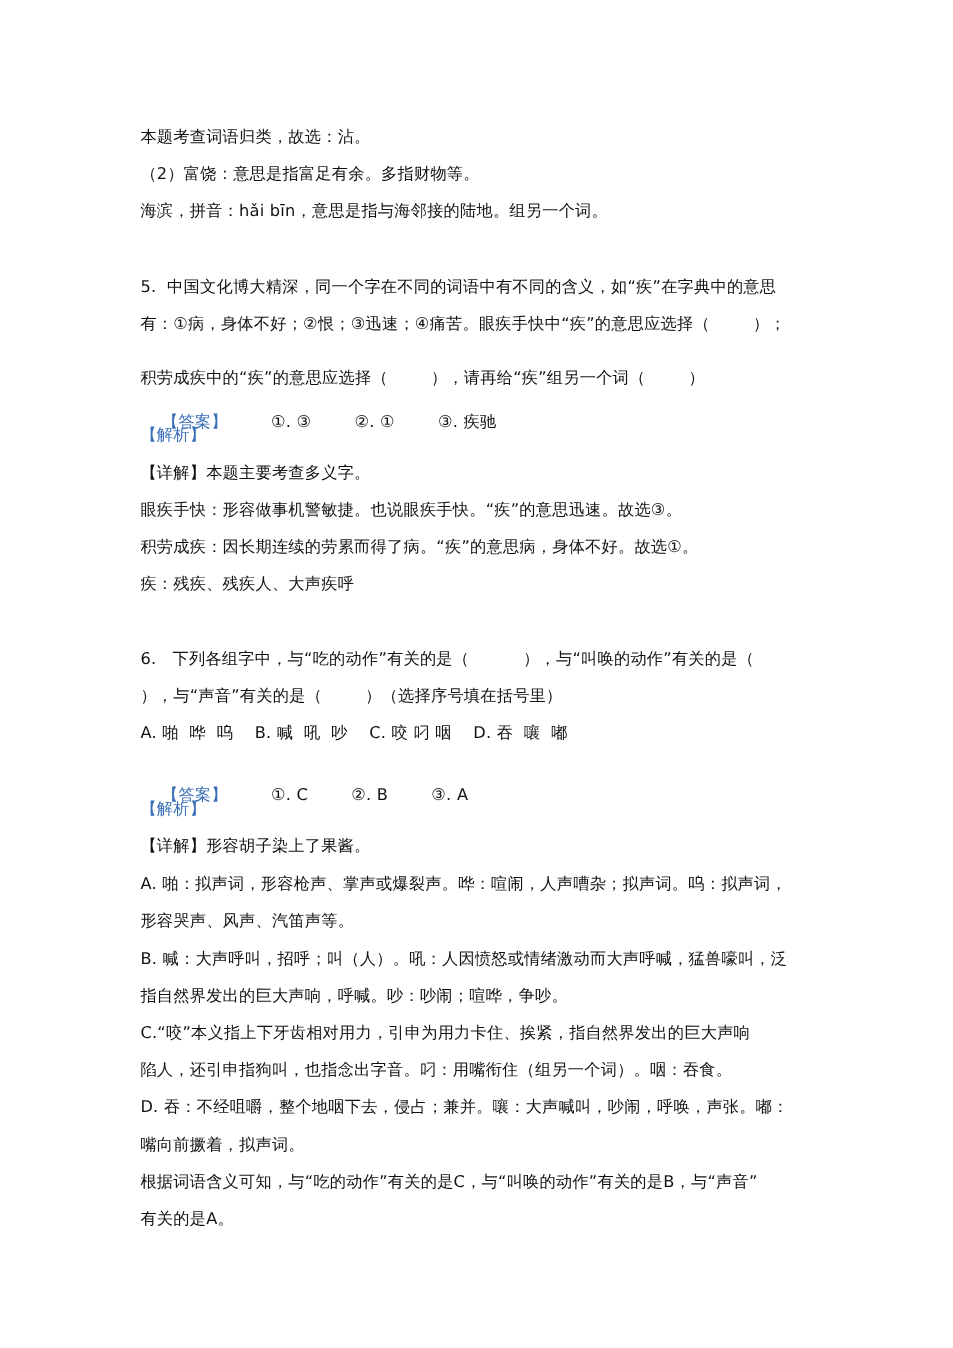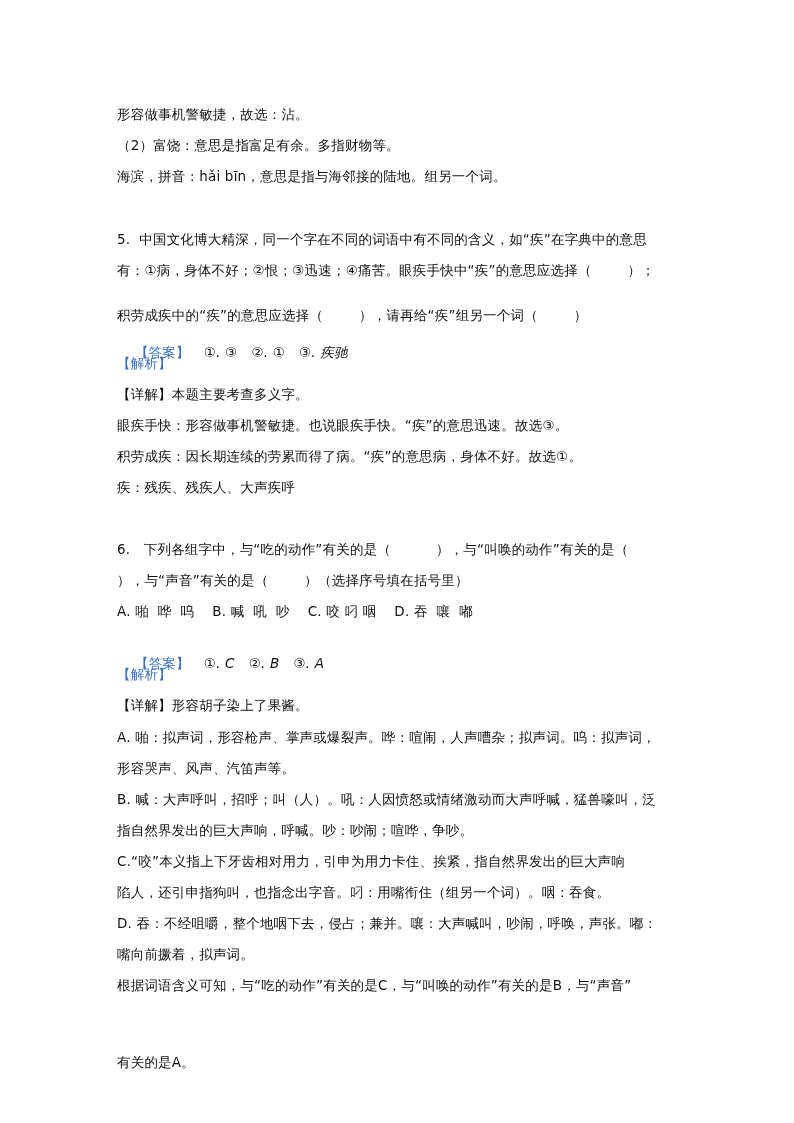--- a/index.html
+++ b/index.html
@@ -1,27 +1,27 @@
 <!DOCTYPE html>
 <html><head>
   <meta charset="utf-8">
   <style>
     html, body { margin: 0; padding: 0; background: #ffffff; }
     body { width: 794px; height: 1123px; position: relative; overflow: hidden;
            font-family: "DejaVu Sans", "Liberation Sans", sans-serif; color: #111; }
     .line { position: absolute; left: 117px; font-size: 13.5px; line-height: 20px; white-space: pre; letter-spacing: 0.2px; }
     .blue { color: #3a6fb8; }
-    .ans-item { display: inline-block; margin-left: 14px; font-style: italic; }
+    .ans-item { display: inline-block; margin-left: 36px; }
   </style>
 </head>
 <body>
 
 <div>
 
-  <div class="line" style="top:104px">形容做事机警敏捷，故选：沾。</div>
+  <div class="line" style="top:104px">本题考查词语归类，故选：沾。</div>
   <div class="line" style="top:135px">（2）富饶：意思是指富足有余。多指财物等。</div>
   <div class="line" style="top:166px">海滨，拼音：hǎi bīn，意思是指与海邻接的陆地。组另一个词。</div>
 
   <div class="line" style="top:229px">5.  中国文化博大精深，同一个字在不同的词语中有不同的含义，如“疾”在字典中的意思</div>
   <div class="line" style="top:260px">有：①病，身体不好；②恨；③迅速；④痛苦。眼疾手快中“疾”的意思应选择（        ）；</div>
   <div class="line" style="top:305px">积劳成疾中的“疾”的意思应选择（        ），请再给“疾”组另一个词（        ）</div>
   <div class="line" style="top:322px">
     <span class="blue">【答案】</span><span class="ans-item">①. ③</span><span class="ans-item">②. ①</span><span class="ans-item">③. 疾驰</span>
   </div>
   <div class="line blue" style="top:353px">【解析】</div>
@@ -40,14 +40,14 @@
   <div class="line" style="top:695px">【详解】形容胡子染上了果酱。</div>
   <div class="line" style="top:727px">A. 啪：拟声词，形容枪声、掌声或爆裂声。哗：喧闹，人声嘈杂；拟声词。呜：拟声词，</div>
   <div class="line" style="top:758px">形容哭声、风声、汽笛声等。</div>
   <div class="line" style="top:789px">B. 喊：大声呼叫，招呼；叫（人）。吼：人因愤怒或情绪激动而大声呼喊，猛兽嚎叫，泛</div>
   <div class="line" style="top:820px">指自然界发出的巨大声响，呼喊。吵：吵闹；喧哗，争吵。</div>
   <div class="line" style="top:851px">C.“咬”本义指上下牙齿相对用力，引申为用力卡住、挨紧，指自然界发出的巨大声响</div>
   <div class="line" style="top:882px">陷人，还引申指狗叫，也指念出字音。叼：用嘴衔住（组另一个词）。咽：吞食。</div>
   <div class="line" style="top:913px">D. 吞：不经咀嚼，整个地咽下去，侵占；兼并。嚷：大声喊叫，吵闹，呼唤，声张。嘟：</div>
   <div class="line" style="top:944px">嘴向前撅着，拟声词。</div>
   <div class="line" style="top:975px">根据词语含义可知，与“吃的动作”有关的是C，与“叫唤的动作”有关的是B，与“声音”</div>
-  <div class="line" style="top:1052px">有关的是A。</div>
+  <div class="line" style="top:1006px">有关的是A。</div>
 </div>
 
 </body></html>

